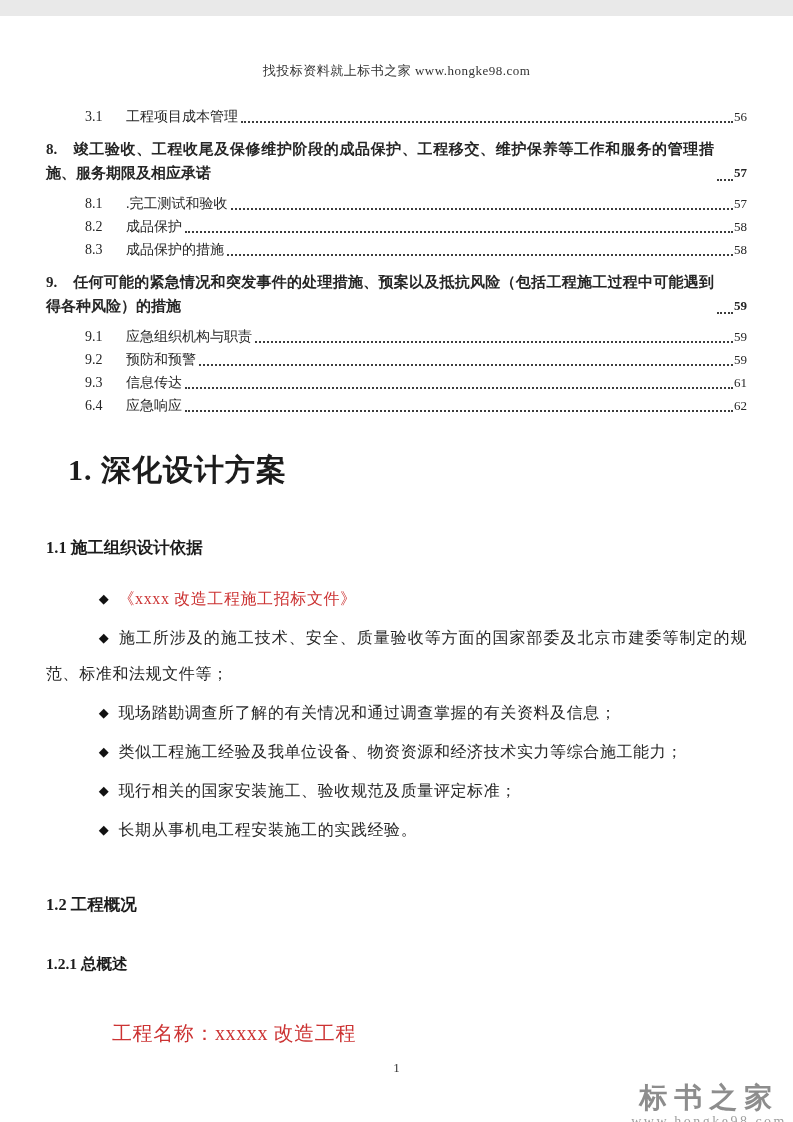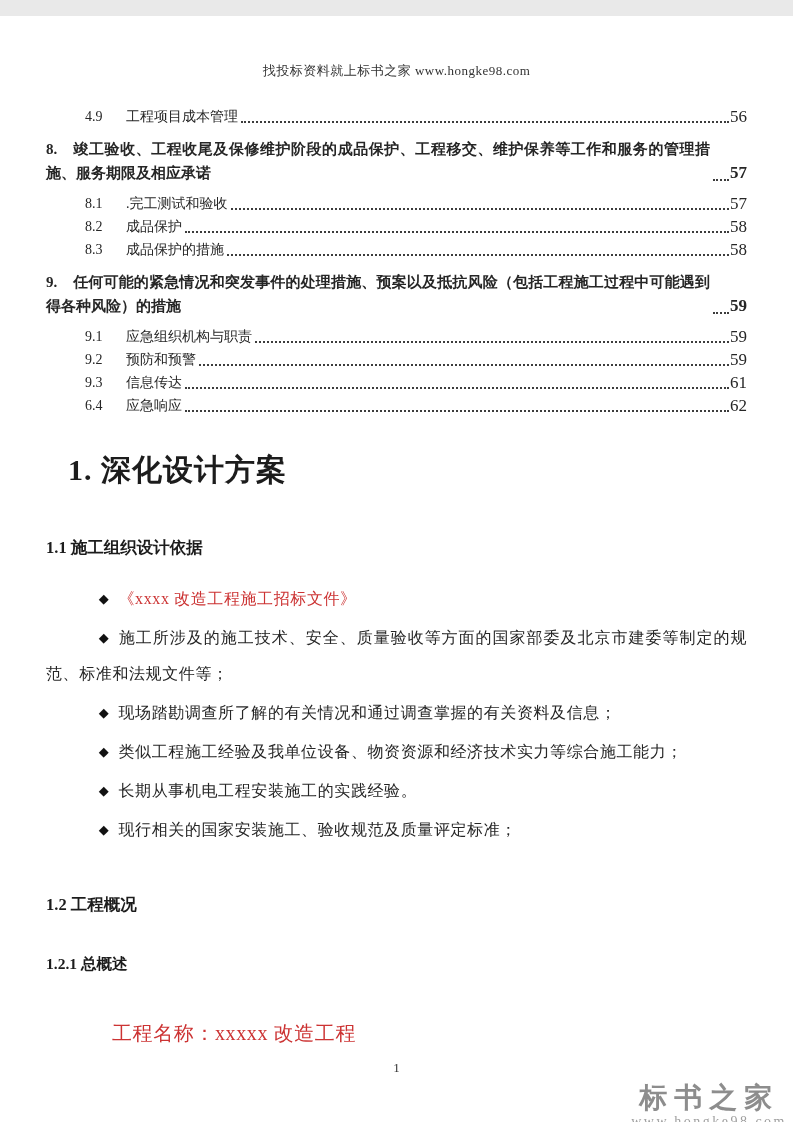--- a/index.html
+++ b/index.html
@@ -31,21 +31,21 @@
     margin-bottom:2px;
     font-size:14px;
   }
   .toc-row .label{flex:0 1 auto; text-align:justify;}
   .toc-row .dots{
     flex:1 1 16px;
     min-width:16px;
     border-bottom:2px dotted #3c3c3c;
     margin:0 1px 4px 3px;
   }
-  .toc-row .pg{flex:0 0 auto; font-size:17px;}
+  .toc-row .pg{flex:0 0 auto; font-size:13px;}
   .toc-row.sub .label{margin-left:39px;}
   .toc-row.sub .num{display:inline-block; min-width:41px;}
   .toc-row.section{
     font-weight:bold;
     font-size:15px;
     line-height:24px;
     margin-top:10px;
     margin-bottom:8px;
   }
   .toc-row.section .num{display:inline-block; min-width:27px;}
@@ -128,21 +128,21 @@
 </head>
 <body>
 
 <div class="page">
 
   <div class="header">找投标资料就上标书之家 www.hongke98.com</div>
 
   <div class="toc">
 
     <div class="toc-row sub">
-      <span class="label"><span class="num">4.9</span><span>工程项目成本管理</span></span>
+      <span class="label"><span class="num">3.1</span><span>工程项目成本管理</span></span>
       <span class="dots"></span>
       <span class="pg">56</span>
     </div>
 
     <div class="toc-row section">
       <span class="label"><span class="num">8.</span><span>竣工验收、工程收尾及保修维护阶段的成品保护、工程移交、维护保养等工作和服务的管理措施、服务期限及相应承诺</span></span>
       <span class="dots"></span>
       <span class="pg">57</span>
     </div>
 
@@ -198,22 +198,22 @@
 
   <div class="chapter-title">1. 深化设计方案</div>
 
   <div class="h2-title">1.1 施工组织设计依据</div>
 
   <div class="bullets">
     <p class="bullet"><span class="bullet-marker">◆</span><span class="red">《xxxx 改造工程施工招标文件》</span></p>
     <p class="bullet"><span class="bullet-marker">◆</span><span>施工所涉及的施工技术、安全、质量验收等方面的国家部委及北京市建委等制定的规范、标准和法规文件等；</span></p>
     <p class="bullet"><span class="bullet-marker">◆</span><span>现场踏勘调查所了解的有关情况和通过调查掌握的有关资料及信息；</span></p>
     <p class="bullet"><span class="bullet-marker">◆</span><span>类似工程施工经验及我单位设备、物资资源和经济技术实力等综合施工能力；</span></p>
+    <p class="bullet"><span class="bullet-marker">◆</span><span>现行相关的国家安装施工、验收规范及质量评定标准；</span></p>
     <p class="bullet"><span class="bullet-marker">◆</span><span>长期从事机电工程安装施工的实践经验。</span></p>
-    <p class="bullet"><span class="bullet-marker">◆</span><span>现行相关的国家安装施工、验收规范及质量评定标准；</span></p>
   </div>
 
   <div class="h2-title">1.2 工程概况</div>
 
   <div class="h3-title">1.2.1  总概述</div>
 
   <p class="project-line red">工程名称：xxxxx 改造工程</p>
 
   <div class="footer-pagenum">1</div>
 

